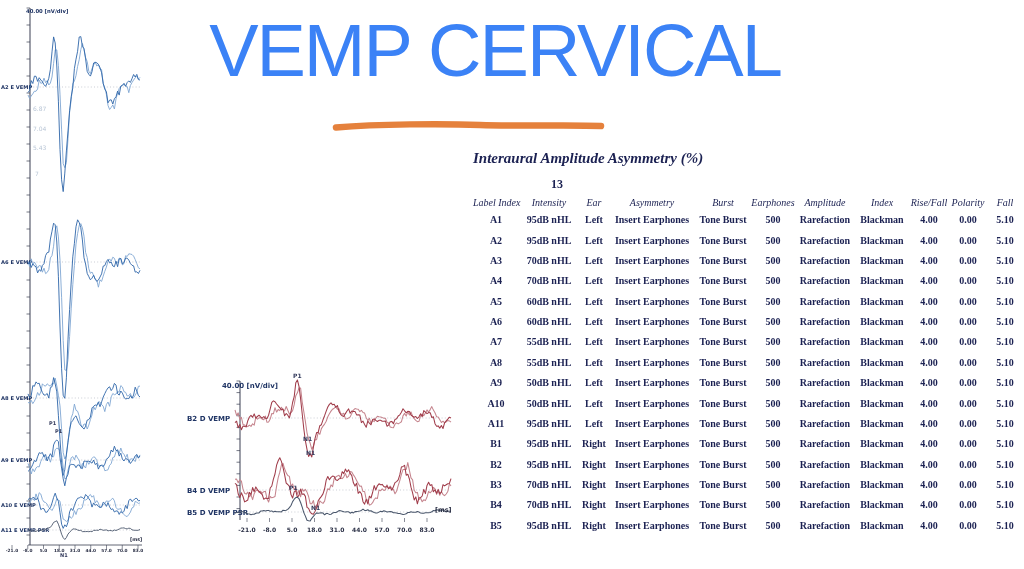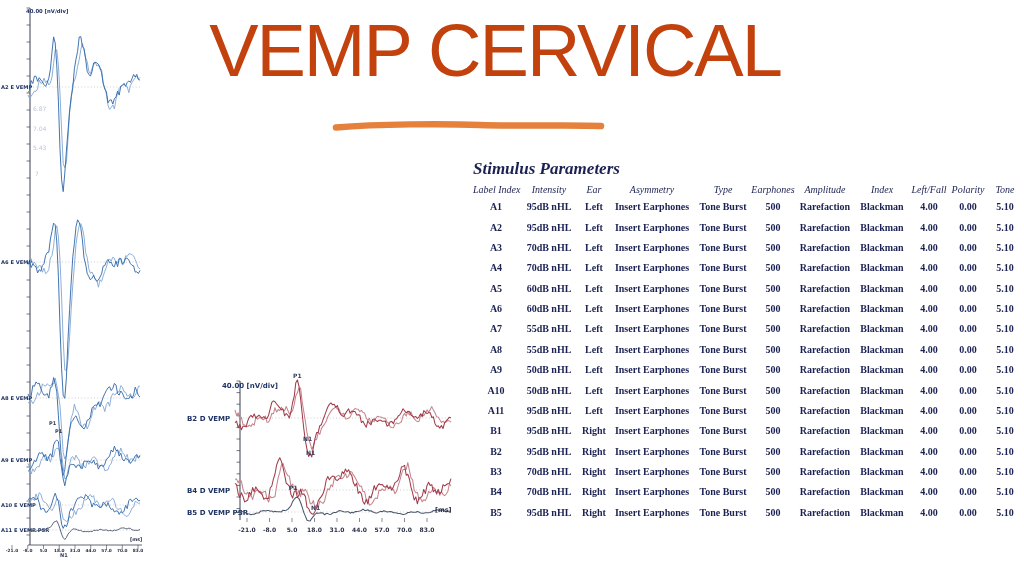--- a/index.html
+++ b/index.html
@@ -1,21 +1,21 @@
 <!DOCTYPE html>
 <html><head>
 <meta charset="utf-8">
 <style>
   html,body{margin:0;padding:0;}
   body{width:1024px;height:569px;background:#ffffff;overflow:hidden;position:relative;
        font-family:"Liberation Sans",sans-serif;}
   .slide{position:absolute;inset:0;}
   .page-title{position:absolute;left:150px;top:8px;width:690px;margin:0;text-align:center;
        font-family:"Liberation Sans",sans-serif;font-weight:400;font-size:74px;
-       letter-spacing:-2px;color:#c2410c;white-space:nowrap;}
+       letter-spacing:-2px;color:#3b82f6;white-space:nowrap;}
   .underline-svg{position:absolute;left:328px;top:119px;width:280px;height:16px;}
   #left-chart{position:absolute;left:0;top:0;width:145px;height:569px;}
   #mid-chart{position:absolute;left:185px;top:368px;width:272px;height:185px;}
   .report{position:absolute;left:473px;top:150px;width:551px;color:#1B2152;
        font-family:"Liberation Serif",serif;}
   .iaa-heading{font-size:15px;font-weight:bold;font-style:italic;white-space:nowrap;}
   .iaa-value{margin:10px 0 0 78px;font-size:12px;font-weight:bold;}
   .stim-heading{margin-top:9px;font-size:17px;font-weight:bold;font-style:italic;white-space:nowrap;}
   .stim-table{margin-top:2px;display:grid;
        grid-template-columns:46px 60px 30px 86px 56px 44px 60px 54px 40px 38px 36px;}
@@ -168,33 +168,34 @@
       <line x1="197" y1="150" x2="197" y2="154" stroke="#3a3f52" stroke-width="0.6"></line>
       <text x="197" y="164" font-size="6" fill="#2A2F45" font-family="&quot;DejaVu Sans&quot;,sans-serif" font-weight="bold" font-style="normal" text-anchor="middle">57.0</text>
       <line x1="219.5" y1="150" x2="219.5" y2="154" stroke="#3a3f52" stroke-width="0.6"></line>
       <text x="219.5" y="164" font-size="6" fill="#2A2F45" font-family="&quot;DejaVu Sans&quot;,sans-serif" font-weight="bold" font-style="normal" text-anchor="middle">70.0</text>
       <line x1="242" y1="150" x2="242" y2="154" stroke="#3a3f52" stroke-width="0.6"></line>
       <text x="242" y="164" font-size="6" fill="#2A2F45" font-family="&quot;DejaVu Sans&quot;,sans-serif" font-weight="bold" font-style="normal" text-anchor="middle">83.0</text>
       <text x="250" y="144" font-size="6.5" fill="#2A2F45" font-family="&quot;DejaVu Sans&quot;,sans-serif" font-weight="bold" font-style="normal">[ms]</text>
     </svg>
 
   <div class="report">
-    <div class="stim-heading">Stimulus Parameters</div>
+    <div class="iaa-heading">Interaural Amplitude Asymmetry (%)</div>
+    <div class="iaa-value">13</div>
     <div class="stim-table" id="stim-table">
         <div class="th">Label Index</div>
         <div class="th">Intensity</div>
         <div class="th">Ear</div>
         <div class="th">Asymmetry</div>
-        <div class="th">Type</div>
+        <div class="th">Burst</div>
         <div class="th">Earphones</div>
         <div class="th">Amplitude</div>
         <div class="th">Index</div>
-        <div class="th">Left/Fall</div>
+        <div class="th">Rise/Fall</div>
         <div class="th">Polarity</div>
-        <div class="th">Tone</div>
+        <div class="th">Fall</div>
         <div class="row"><div class="td">A1</div><div class="td">95dB nHL</div><div class="td">Left</div><div class="td">Insert Earphones</div><div class="td">Tone Burst</div><div class="td">500</div><div class="td">Rarefaction</div><div class="td">Blackman</div><div class="td">4.00</div><div class="td">0.00</div><div class="td">5.10</div></div>
         <div class="row"><div class="td">A2</div><div class="td">95dB nHL</div><div class="td">Left</div><div class="td">Insert Earphones</div><div class="td">Tone Burst</div><div class="td">500</div><div class="td">Rarefaction</div><div class="td">Blackman</div><div class="td">4.00</div><div class="td">0.00</div><div class="td">5.10</div></div>
         <div class="row"><div class="td">A3</div><div class="td">70dB nHL</div><div class="td">Left</div><div class="td">Insert Earphones</div><div class="td">Tone Burst</div><div class="td">500</div><div class="td">Rarefaction</div><div class="td">Blackman</div><div class="td">4.00</div><div class="td">0.00</div><div class="td">5.10</div></div>
         <div class="row"><div class="td">A4</div><div class="td">70dB nHL</div><div class="td">Left</div><div class="td">Insert Earphones</div><div class="td">Tone Burst</div><div class="td">500</div><div class="td">Rarefaction</div><div class="td">Blackman</div><div class="td">4.00</div><div class="td">0.00</div><div class="td">5.10</div></div>
         <div class="row"><div class="td">A5</div><div class="td">60dB nHL</div><div class="td">Left</div><div class="td">Insert Earphones</div><div class="td">Tone Burst</div><div class="td">500</div><div class="td">Rarefaction</div><div class="td">Blackman</div><div class="td">4.00</div><div class="td">0.00</div><div class="td">5.10</div></div>
         <div class="row"><div class="td">A6</div><div class="td">60dB nHL</div><div class="td">Left</div><div class="td">Insert Earphones</div><div class="td">Tone Burst</div><div class="td">500</div><div class="td">Rarefaction</div><div class="td">Blackman</div><div class="td">4.00</div><div class="td">0.00</div><div class="td">5.10</div></div>
         <div class="row"><div class="td">A7</div><div class="td">55dB nHL</div><div class="td">Left</div><div class="td">Insert Earphones</div><div class="td">Tone Burst</div><div class="td">500</div><div class="td">Rarefaction</div><div class="td">Blackman</div><div class="td">4.00</div><div class="td">0.00</div><div class="td">5.10</div></div>
         <div class="row"><div class="td">A8</div><div class="td">55dB nHL</div><div class="td">Left</div><div class="td">Insert Earphones</div><div class="td">Tone Burst</div><div class="td">500</div><div class="td">Rarefaction</div><div class="td">Blackman</div><div class="td">4.00</div><div class="td">0.00</div><div class="td">5.10</div></div>
         <div class="row"><div class="td">A9</div><div class="td">50dB nHL</div><div class="td">Left</div><div class="td">Insert Earphones</div><div class="td">Tone Burst</div><div class="td">500</div><div class="td">Rarefaction</div><div class="td">Blackman</div><div class="td">4.00</div><div class="td">0.00</div><div class="td">5.10</div></div>
         <div class="row"><div class="td">A10</div><div class="td">50dB nHL</div><div class="td">Left</div><div class="td">Insert Earphones</div><div class="td">Tone Burst</div><div class="td">500</div><div class="td">Rarefaction</div><div class="td">Blackman</div><div class="td">4.00</div><div class="td">0.00</div><div class="td">5.10</div></div>

